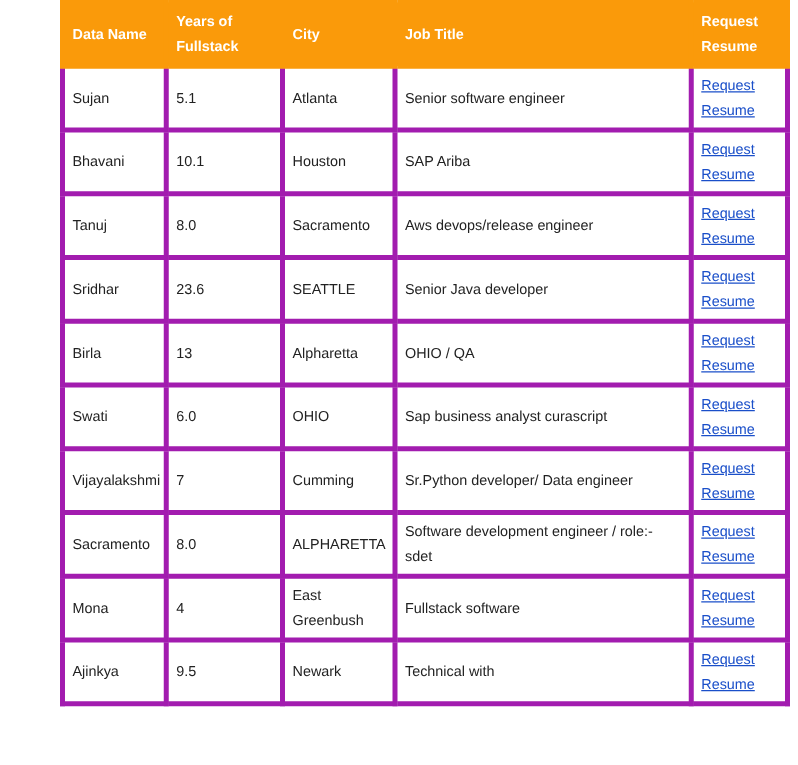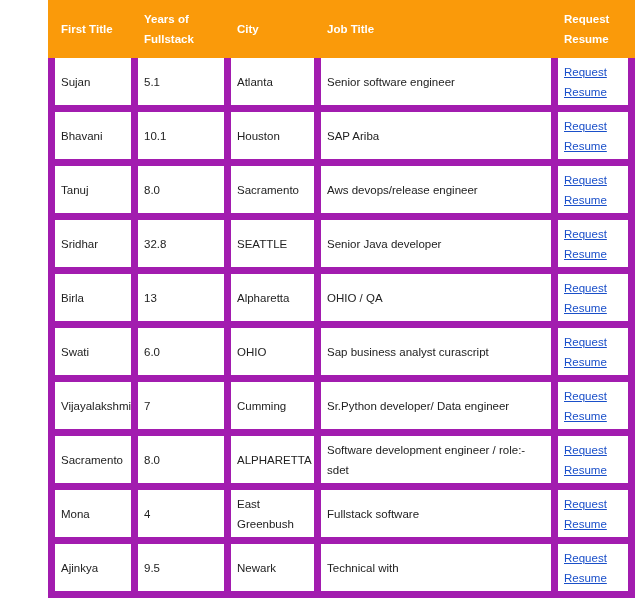--- a/index.html
+++ b/index.html
@@ -1,19 +1,19 @@
 <!DOCTYPE html>
 <html><head>
   <meta charset="utf-8">
   <style>
     html, body { margin: 0; padding: 0; background: #ffffff; }
     body { width: 638px; height: 612px; overflow: hidden; position: relative; font-family: "Liberation Sans", "DejaVu Sans", sans-serif; }
     .wrap { position: absolute; left: 48px; top: 0; width: 580px; }
     table { border-collapse: collapse; width: 580px; table-layout: fixed; font-size: 11.5px; color: #222; }
-    th, td { border: 7px solid #a21caf; padding: 0 6px; vertical-align: middle; text-align: left; line-height: 20px; }
+    th, td { border: 4px solid #a21caf; padding: 0 6px; vertical-align: middle; text-align: left; line-height: 20px; }
     thead th { background: #fa9a0a; color: #ffffff; font-weight: bold; height: 51px; border-color: #fa9a0a; border-right-color: #fa9a0a; box-sizing: border-box; }
     thead th:last-child { border-left: 2px solid #ffffff; }
     tbody td { height: 47px; background: #ffffff; }
     tbody tr:first-child td { border-top: none; }
     a.link { color: #1a4fc9; text-decoration: underline; display: block; line-height: 20px; cursor: pointer; }
     col.c1 { width: 83px; } col.c2 { width: 93px; } col.c3 { width: 90px; } col.c4 { width: 237px; } col.c5 { width: 77px; }
   </style>
 </head>
 <body>
 
@@ -21,21 +21,21 @@
   <table>
     <colgroup>
         <col class="c1">
         <col class="c2">
         <col class="c3">
         <col class="c4">
         <col class="c5">
       </colgroup>
     <thead>
       <tr>
-        <th>First Title</th>
+        <th>Data Name</th>
         <th>
           <div>Years of</div>
           <div>Fullstack</div>
         </th>
         <th>City</th>
         <th>Job Title</th>
         <th>
           <div>Request</div>
           <div>Resume</div>
         </th>
@@ -64,21 +64,21 @@
           <td>Tanuj</td>
           <td>8.0</td>
           <td>Sacramento</td>
           <td>Aws devops/release engineer</td>
           <td>
             <a class="link"><span>Request</span><br><span>Resume</span></a>
           </td>
         </tr>
         <tr>
           <td>Sridhar</td>
-          <td>32.8</td>
+          <td>23.6</td>
           <td>SEATTLE</td>
           <td>Senior Java developer</td>
           <td>
             <a class="link"><span>Request</span><br><span>Resume</span></a>
           </td>
         </tr>
         <tr>
           <td>Birla</td>
           <td>13</td>
           <td>Alpharetta</td>

